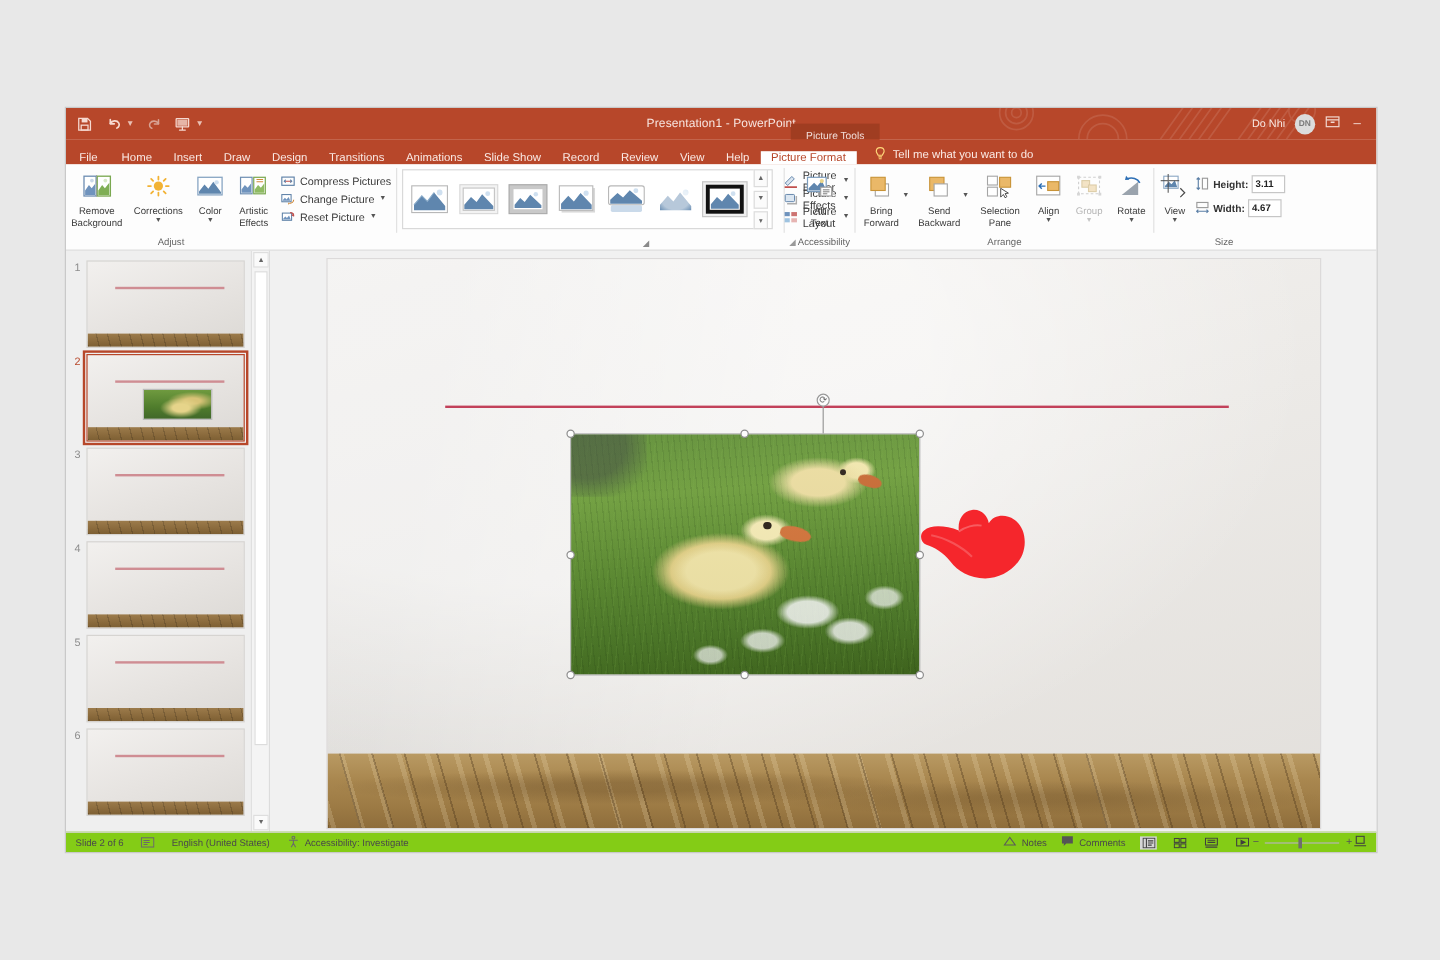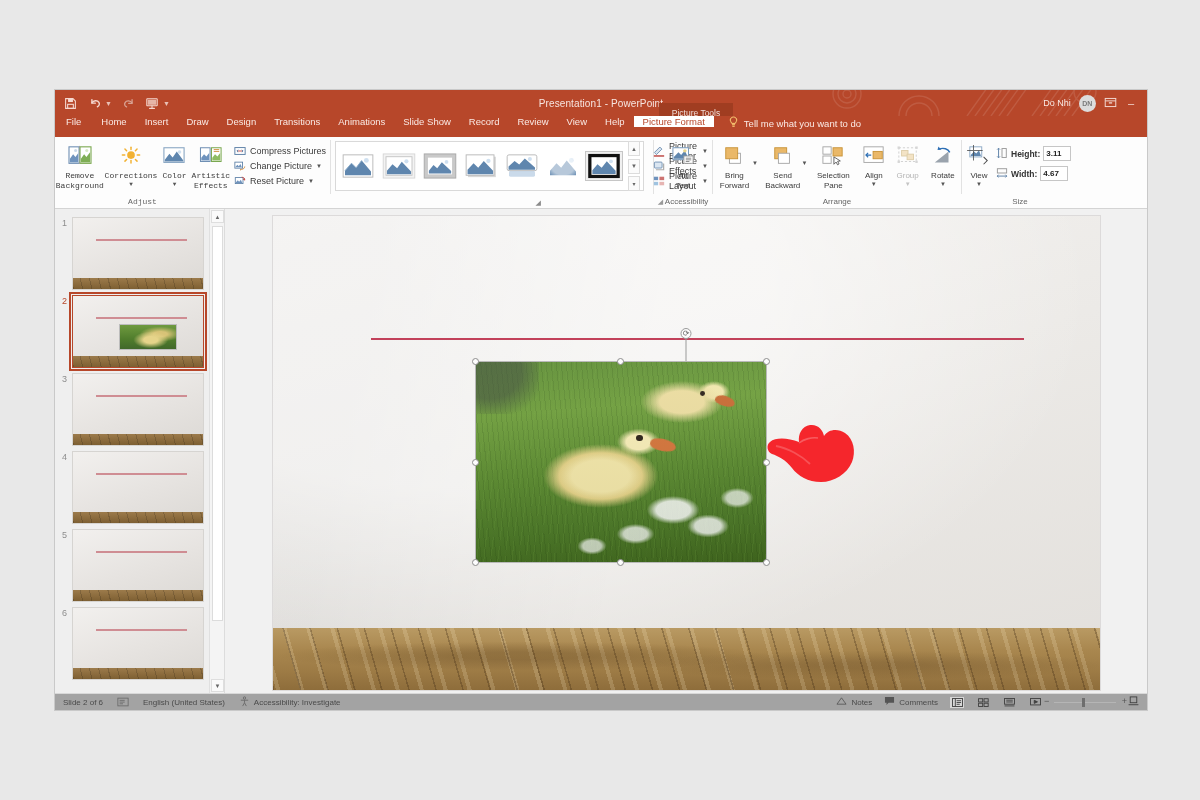--- a/index.html
+++ b/index.html
@@ -50,21 +50,21 @@
   }
   .acct .wico{ color:#f2d9d2; font-size:10px; }
   .acct .minbtn{ color:#f2d9d2; font-size:11px; padding:0 3px; }
   .tb-deco{
     position:absolute; right:40px; top:0; width:280px; height:26px;
     opacity:.20; pointer-events:none; overflow:hidden;
   }
 
   
   .tabbar{
-    height:21px; background:#b7472a; display:flex; align-items:flex-start;
+    height:21px; background:#b7472a; display:flex; align-items:flex-end;
     position:relative;
   }
   .tab{
     padding:0 9px; display:flex; align-items:center;
     color:#fae9e4; font-size:9.5px; white-space:nowrap;
   }
   .tab.file{ padding:0 11px; }
   .tab.active{ background:#fff; color:#b7472a; }
   .tellme{
     display:flex; align-items:center; gap:5px; padding-left:14px;
@@ -295,21 +295,21 @@
   .h-ne{ right:-4px; top:-4px; } .h-w{ left:-4px; top:calc(50% - 3.5px); }
   .h-e{ right:-4px; top:calc(50% - 3.5px); } .h-sw{ left:-4px; bottom:-4px; }
   .h-s{ left:calc(50% - 3.5px); bottom:-4px; } .h-se{ right:-4px; bottom:-4px; }
   .selbox{ position:absolute; inset:0; outline:1px solid #b9b9b9; }
 
   .redhand{ position:absolute; left:493px; top:196px; width:100px; height:80px; }
 
   
   .statusbar{
     position:absolute; left:0; right:0; bottom:0; height:17px;
-    background:#a3a3a3; border-top:1px solid #d8d8d8;
+    background:#84cc16; border-top:1px solid #d8d8d8;
     display:flex; align-items:center; font-size:8px; color:#4a4a4a;
   }
   .sb-left{ display:flex; align-items:center; gap:14px; padding-left:8px; }
   .sb-right{ margin-left:auto; display:flex; align-items:center; gap:12px; padding-right:8px; }
   .sb-item{ display:flex; align-items:center; gap:4px; white-space:nowrap; }
   .viewbtn{ width:14px;height:11px; display:flex;align-items:center;justify-content:center; }
   .viewbtn.sel{ background:#d6d6d6; }
   .zoomtrack{ width:62px;height:1px; background:#b5b5b5; position:relative; }
   .zoomtrack .knob{ position:absolute; left:28px; top:-4px; width:3px;height:9px; background:#6e6e6e; }
   .zoomtrack .minus{ position:absolute; left:-10px; top:-6px; font-size:9px; color:#555; }
@@ -404,21 +404,21 @@
           <path d="M6 1.2 C3.6 1.2 2.2 3 2.2 4.8 C2.2 6.4 3.6 7.2 3.9 8.6 L8.1 8.6 C8.4 7.2 9.8 6.4 9.8 4.8 C9.8 3 8.4 1.2 6 1.2Z"></path>
           <path d="M4.2 10.2 H7.8 M4.6 12 H7.4"></path>
         </svg>
       </span>
       <span>Tell me what you want to do</span>
     </div>
   </div>
 
   <div class="ribbon">
 
-    <div class="rgroup" style="width:175px;font-family:Liberation Mono, monospace;">
+    <div class="rgroup" style="width:175px;">
       <div class="gcontent">
         <div class="bigbtn">
           <span class="ico-box">
             <svg width="24" height="22" viewBox="0 0 26 24">
               <rect x="1" y="2" width="11" height="18" fill="#fff" stroke="#6f8fb3" stroke-width="1.2"></rect>
               <path d="M2 15 L5.5 10 L8 13 L11 9 L11 19 L2 19Z" fill="#6f93bd"></path>
               <circle cx="8.2" cy="6" r="1.7" fill="#c9d9ea"></circle>
               <rect x="13" y="2" width="12" height="18" fill="#fff" stroke="#7aa850" stroke-width="1.2"></rect>
               <path d="M14 15 L17.5 10 L20 13 L24 8 L24 19 L14 19Z" fill="#7fae55"></path>
               <circle cx="20.4" cy="6" r="1.7" fill="#d7e9c5"></circle>

